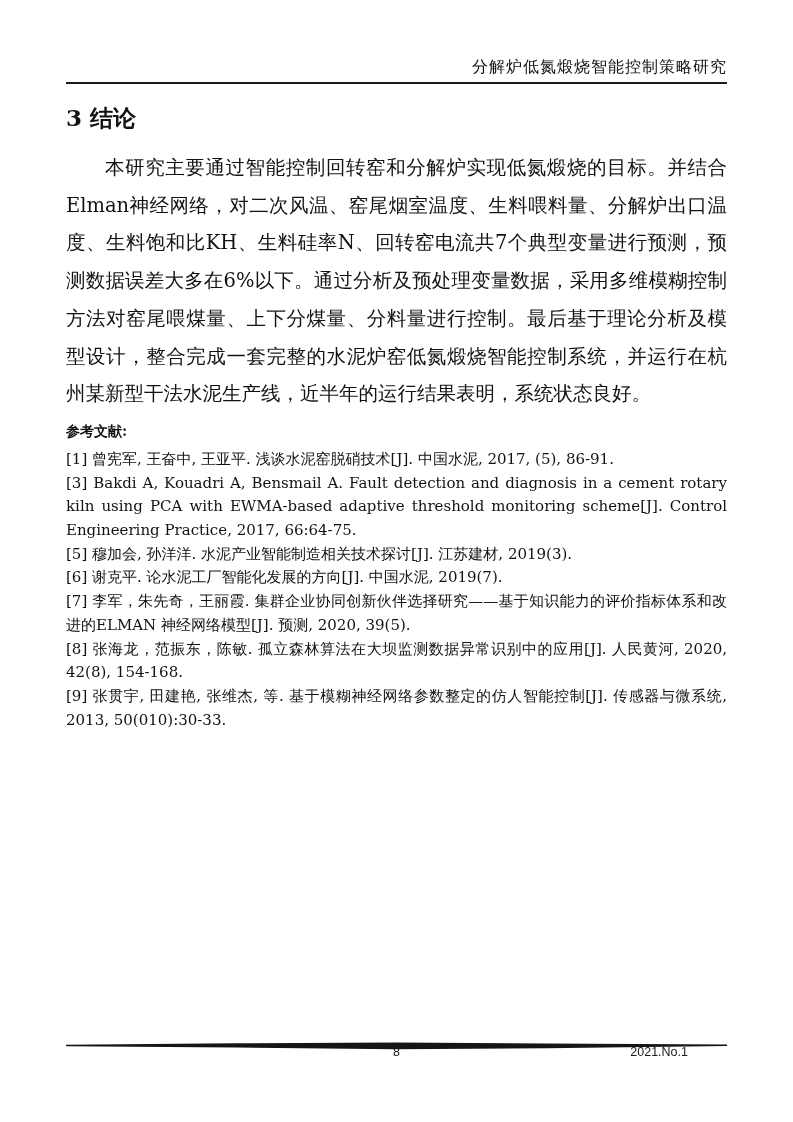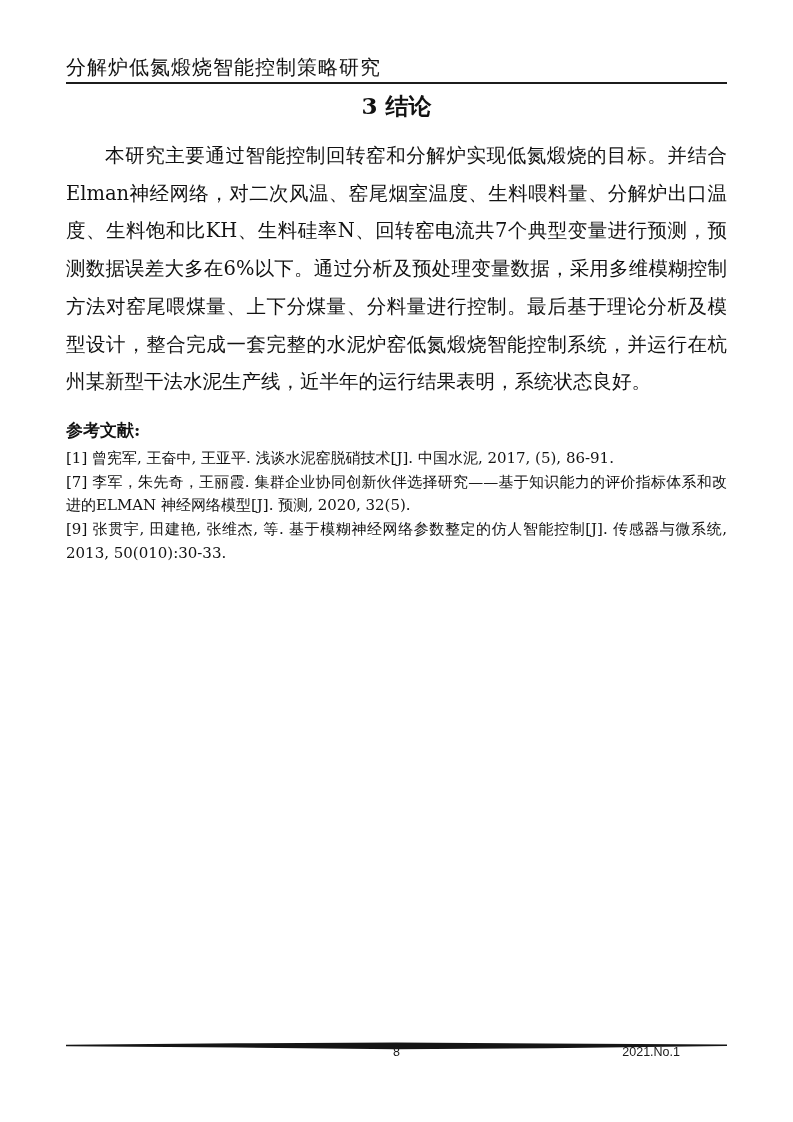--- a/index.html
+++ b/index.html
@@ -18,47 +18,46 @@
     overflow: hidden;
   }
   .content {
     position: absolute;
     left: 66px;
     right: 66px;
     top: 0;
   }
   .running-title {
     margin-top: 57px;
-    text-align: left;
-    font-size: 20px;
+    text-align: right;
+    font-size: 16px;
     line-height: 20px;
     letter-spacing: 1px;
   }
   .header-rule {
     margin-top: 5px;
     height: 0;
     border-top: 2px solid #1c1c1c;
   }
   .section-heading {
-    margin-top: 7px;
+    margin-top: 19px;
     font-size: 23px;
     font-weight: bold;
     line-height: 30px;
-    text-align: center;
   }
   .body-para {
     margin-top: 16px;
     font-size: 19.5px;
     line-height: 37.7px;
     text-align: justify;
     text-indent: 2em;
   }
   .refs-heading {
-    margin-top: 16px;
-    font-size: 17px;
+    margin-top: 5px;
+    font-size: 14px;
     font-weight: bold;
     line-height: 26px;
   }
   .ref-list {
     margin-top: 4px;
     font-size: 15px;
     line-height: 23.7px;
   }
   .ref-item {
     text-align: justify;
@@ -76,21 +75,21 @@
     right: 66px;
     top: 1044px;
     text-align: center;
     font-family: "Liberation Sans", "DejaVu Sans", sans-serif;
     font-size: 12.5px;
     line-height: 16px;
     color: #1a1a1a;
   }
   .issue {
     position: absolute;
-    right: 47px;
+    right: 39px;
     top: 0;
   }
 </style>
 </head>
 <body>
 
 <div class="page">
   <div class="content">
 
     <div class="running-title">分解炉低氮煅烧智能控制策略研究</div>
@@ -98,21 +97,25 @@
     <div class="header-rule"></div>
 
     <div class="section-heading">3 结论</div>
 
     <div class="body-para">本研究主要通过智能控制回转窑和分解炉实现低氮煅烧的目标。并结合Elman神经网络，对二次风温、窑尾烟室温度、生料喂料量、分解炉出口温度、生料饱和比KH、生料硅率N、回转窑电流共7个典型变量进行预测，预测数据误差大多在6%以下。通过分析及预处理变量数据，采用多维模糊控制方法对窑尾喂煤量、上下分煤量、分料量进行控制。最后基于理论分析及模型设计，整合完成一套完整的水泥炉窑低氮煅烧智能控制系统，并运行在杭州某新型干法水泥生产线，近半年的运行结果表明，系统状态良好。</div>
 
     <div class="refs-heading">参考文献:</div>
 
     <div class="ref-list">
       <div class="ref-item">[1] 曾宪军, 王奋中, 王亚平. 浅谈水泥窑脱硝技术[J]. 中国水泥, 2017, (5), 86-91.</div>
-      <div class="ref-item">[7] 李军，朱先奇，王丽霞. 集群企业协同创新伙伴选择研究——基于知识能力的评价指标体系和改进的ELMAN 神经网络模型[J]. 预测, 2020, 32(5).</div>
+      <div class="ref-item">[3] Bakdi A,  Kouadri A,  Bensmail A. Fault detection and diagnosis in a cement rotary kiln using PCA with EWMA-based adaptive threshold monitoring scheme[J]. Control Engineering Practice, 2017, 66:64-75.</div>
+      <div class="ref-item">[5] 穆加会, 孙洋洋. 水泥产业智能制造相关技术探讨[J]. 江苏建材, 2019(3).</div>
+      <div class="ref-item">[6] 谢克平. 论水泥工厂智能化发展的方向[J]. 中国水泥, 2019(7).</div>
+      <div class="ref-item">[7] 李军，朱先奇，王丽霞. 集群企业协同创新伙伴选择研究——基于知识能力的评价指标体系和改进的ELMAN 神经网络模型[J]. 预测, 2020, 39(5).</div>
+      <div class="ref-item">[8] 张海龙，范振东，陈敏. 孤立森林算法在大坝监测数据异常识别中的应用[J]. 人民黄河, 2020, 42(8), 154-168.</div>
       <div class="ref-item">[9] 张贯宇, 田建艳, 张维杰, 等. 基于模糊神经网络参数整定的仿人智能控制[J]. 传感器与微系统, 2013, 50(010):30-33.</div>
     </div>
 
   </div>
 
   <div class="footer-rule">
     <svg width="661" height="8" viewBox="0 0 661 8" xmlns="http://www.w3.org/2000/svg" aria-hidden="true">
       <polygon points="0,2.8 170,1.2 330,0.6 480,1.4 661,2.4 661,3.9 480,6.2 330,7.2 170,5.6 0,4.3" fill="#151515"></polygon>
     </svg>
   </div>

